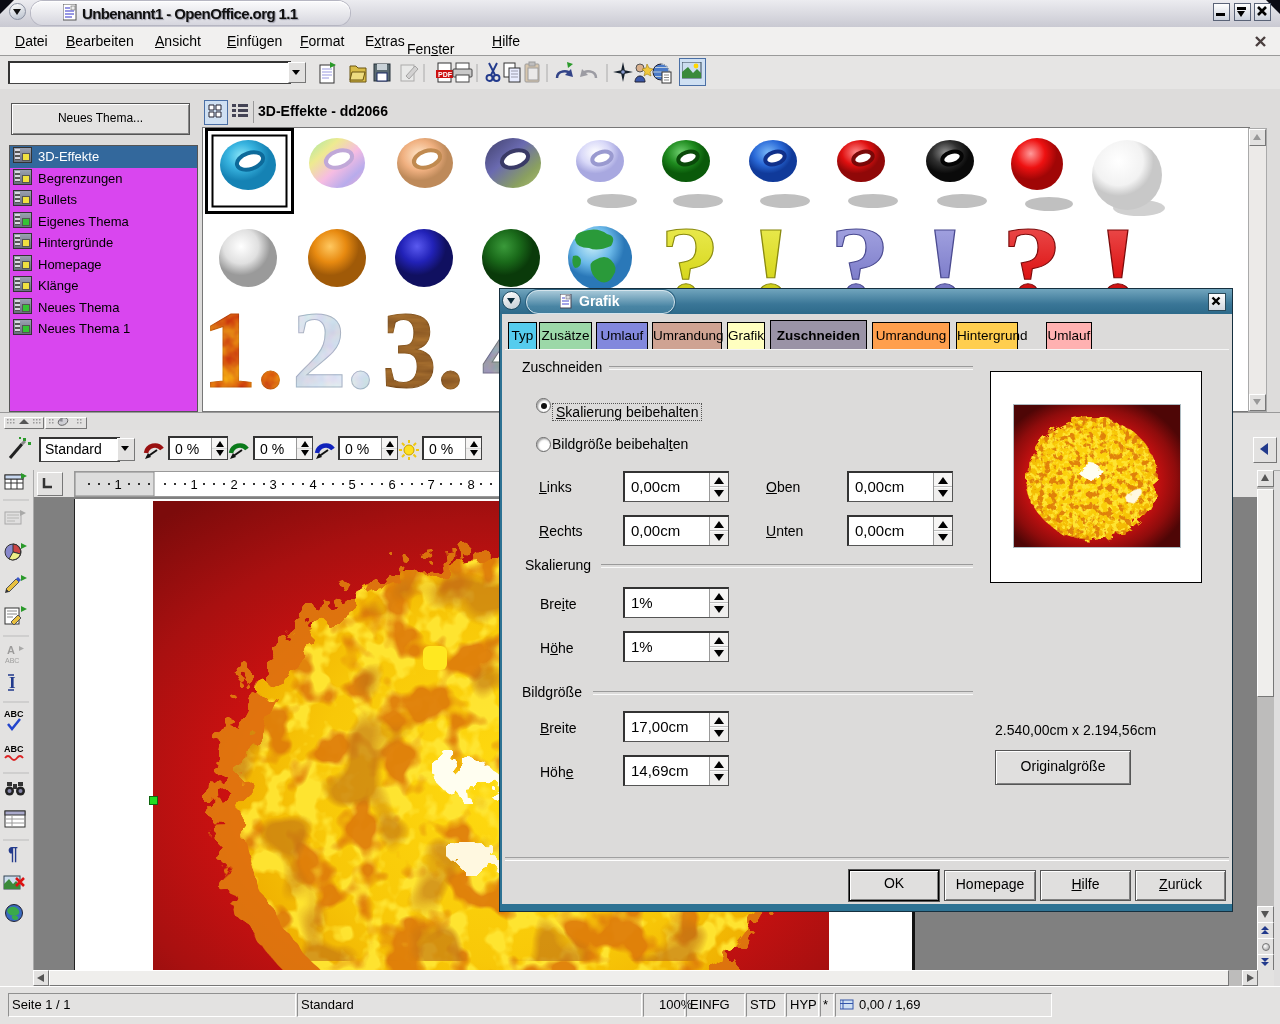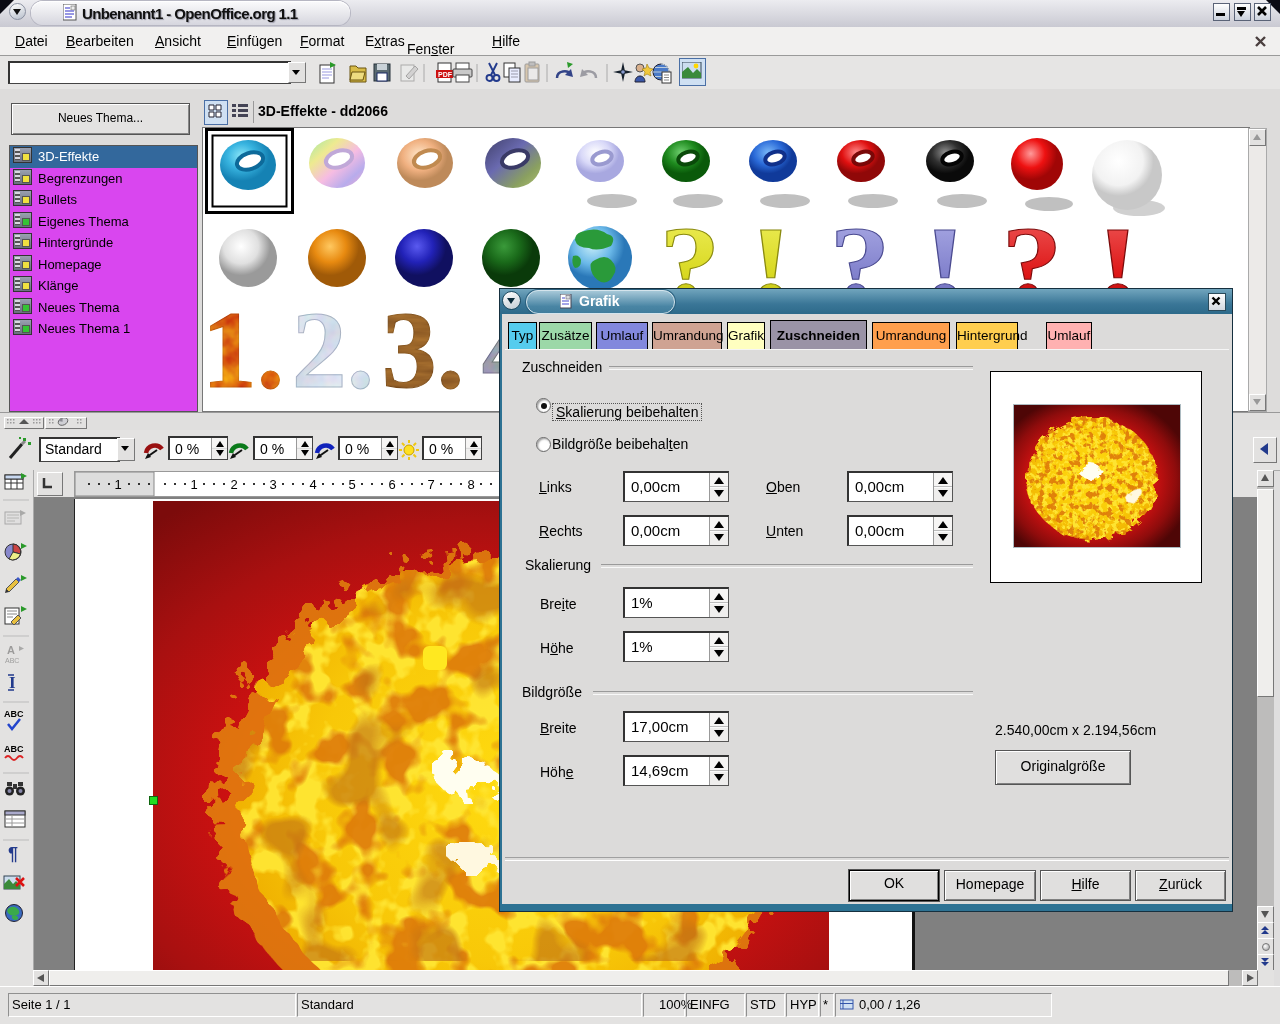--- a/index.html
+++ b/index.html
@@ -839,21 +839,21 @@
       <span style="left:3px;">HYP</span>
     </div>
   <div class="abs scell" style="left:820px;top:6px;width:12px;">
       <span style="left:2px;">*</span>
     </div>
   <div class="abs scell" style="left:835px;top:6px;width:215px;">
     <svg style="position:absolute;left:4px;top:4px" width="14" height="12">
         <rect x="0" y="2" width="13" height="9" fill="#cfe0f2" stroke="#3355aa"></rect>
         <path d="M3 2 v9 M0 5.5 h13" stroke="#3355aa"></path>
       </svg>
-    <span style="left:23px;">0,00 / 1,26</span>
+    <span style="left:23px;">0,00 / 1,69</span>
     </div>
 </div>
 
 <div class="abs" id="dialog" style="left:499px;top:288px;width:734px;height:624px;border:1px solid #16303f;box-sizing:border-box;background:#2d7293;font-size:14px;">
 
   <div class="abs" style="left:0;top:0;width:732px;height:25px;background:linear-gradient(#71a5bd,#3a7697 60%,#2d6a8a);">
     <div class="abs" style="left:2px;top:2px;width:17px;height:17px;border-radius:50%;background:linear-gradient(160deg,#ffffff,#c2ccd4);border:1px solid #1c4a60;"></div>
     <div class="abs" style="left:7px;top:9px;border-left:4px solid transparent;border-right:4px solid transparent;border-top:6px solid #0a2a3a;"></div>
     <div class="abs" style="left:26px;top:1px;width:147px;height:22px;border-radius:12px;background:linear-gradient(#a6c8d8,#4985a4 70%,#417d9c);border:1px solid #d4e4ec;box-shadow:0 0 0 1px #2a607e;"></div>
     <svg class="abs" style="left:60px;top:5px" width="12" height="15">

